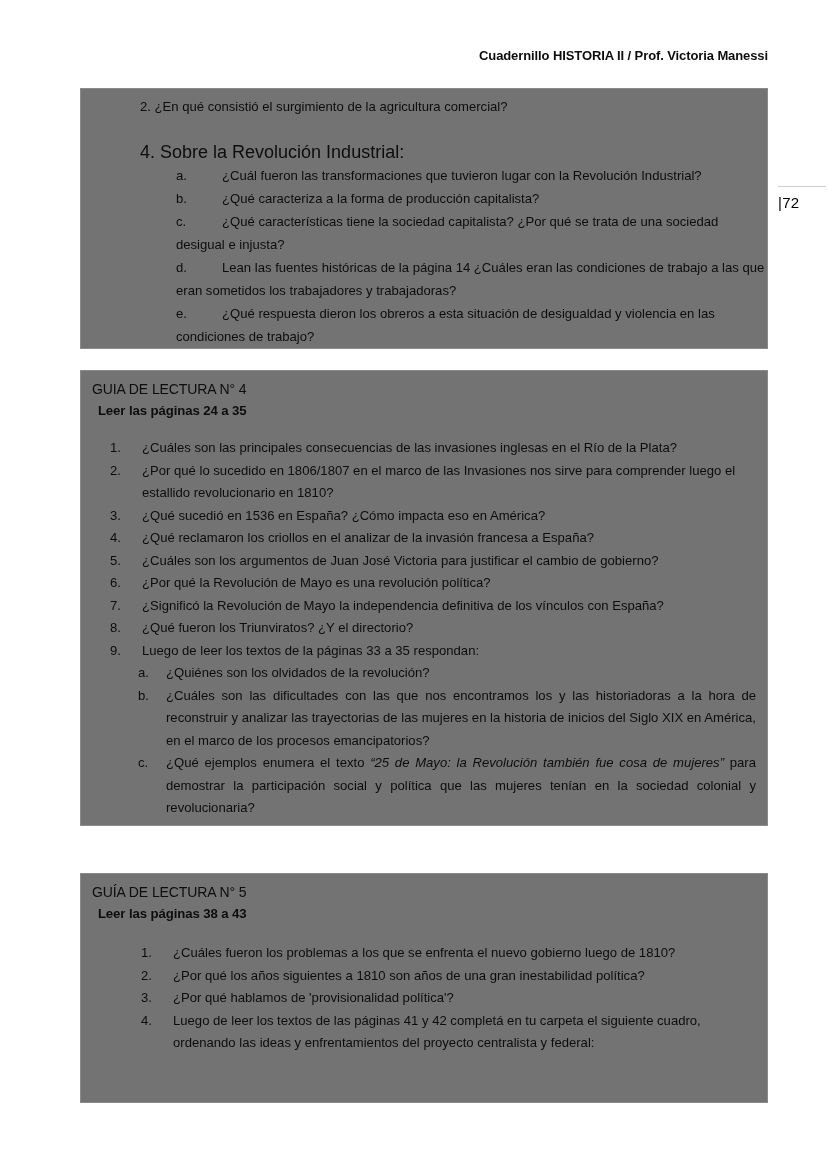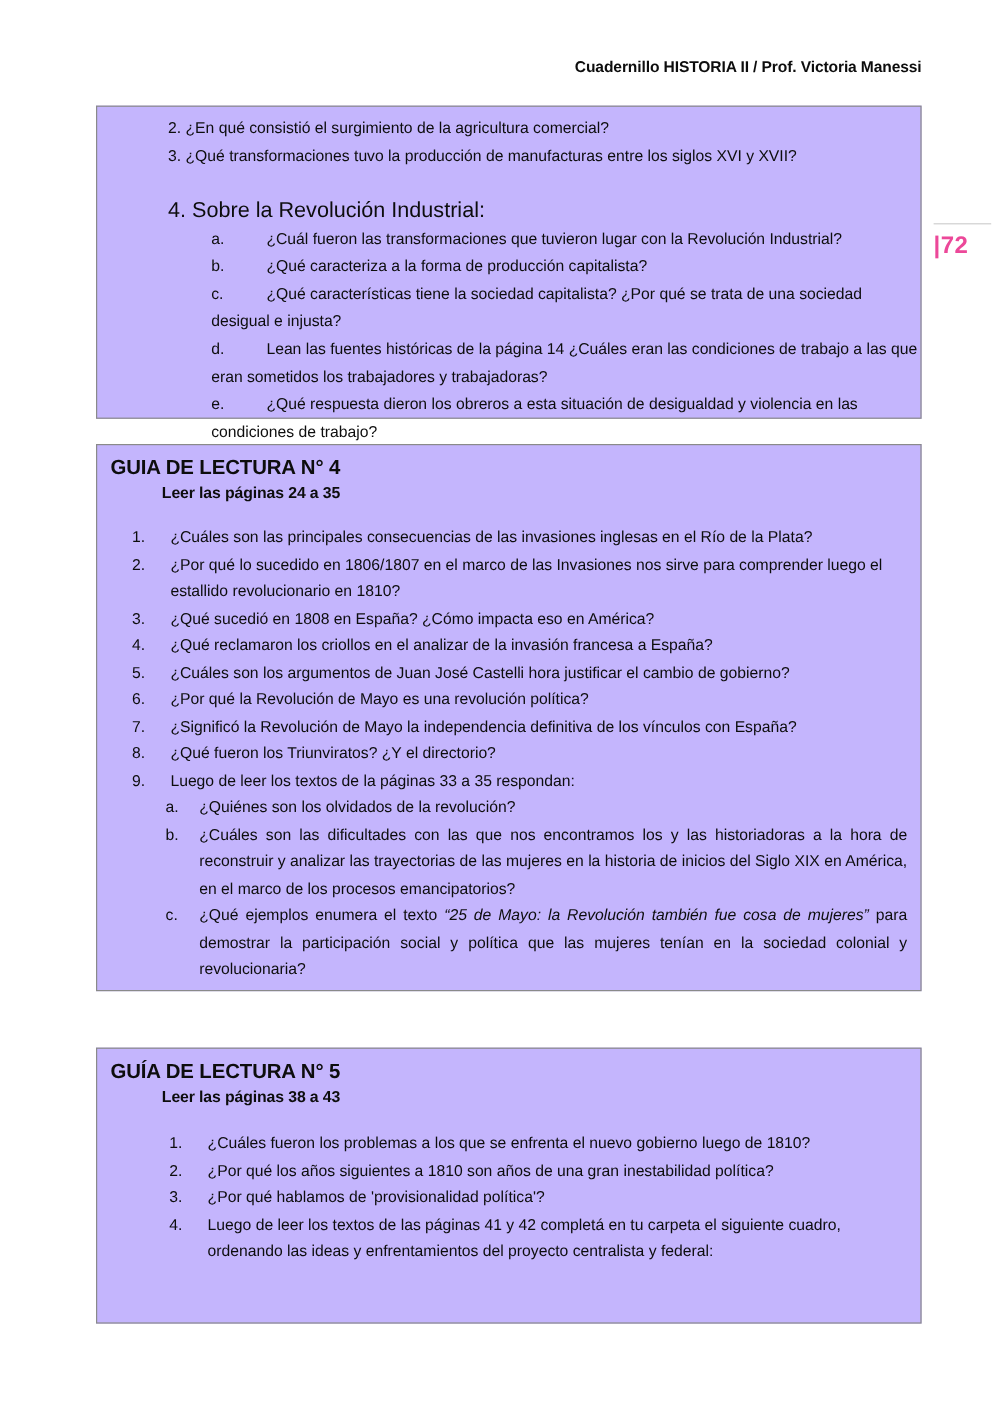--- a/index.html
+++ b/index.html
@@ -37,44 +37,44 @@
     top: 186px;
     width: 50px;
   }
   .page-marker .rule {
     width: 48px;
     height: 1px;
     background: #cfcfcf;
     margin-bottom: 7px;
   }
   .page-marker .num {
-    font-size: 20px;
-    font-weight: bold;
-    color: #ec4899;
+    font-size: 15px;
+    font-weight: normal;
+    color: #000000;
     letter-spacing: 0.3px;
     white-space: pre;
   }
 
   
   .box {
     position: absolute;
     left: 80px;
     width: 688px;
     box-sizing: border-box;
     border: 1px solid #8a8a8a;
-    background: #c4b5fd;
+    background: #737373;
   }
   .box-1 { top: 88px;  height: 261px; }
   .box-2 { top: 370px; height: 456px; }
   .box-3 { top: 873px; height: 230px; }
 
   
   .guide-title {
-    font-size: 17px;
-    font-weight: bold;
+    font-size: 14px;
+    font-weight: normal;
     margin: 0;
     padding: 0;
     line-height: 21px;
     letter-spacing: -0.1px;
   }
   .guide-sub {
     font-size: 13.2px;
     font-weight: bold;
     margin: 0;
     padding: 0;
@@ -202,21 +202,20 @@
 <div class="page-header">Cuadernillo HISTORIA II / Prof. Victoria Manessi</div>
 
 <div class="page-marker">
   <div class="rule"></div>
   <div class="num">|72</div>
 </div>
 
 <div class="box box-1">
   <div class="b1-top">
     <div class="b1-line">2. ¿En qué consistió el surgimiento de la agricultura comercial?</div>
-    <div class="b1-line">3. ¿Qué transformaciones tuvo la producción de manufacturas entre los siglos XVI y XVII?</div>
     <div class="b1-gap"></div>
     <div class="b1-intro">4. Sobre la Revolución Industrial:</div>
 
     <div class="b1-sub">
       <span class="mk">a.</span><span class="txt">¿Cuál fueron las transformaciones que tuvieron lugar con la Revolución Industrial?</span>
     </div>
     <div class="b1-sub">
       <span class="mk">b.</span><span class="txt">¿Qué caracteriza a la forma de producción capitalista?</span>
     </div>
     <div class="b1-sub">
@@ -241,29 +240,29 @@
     <li>
       <span class="marker">1.</span>
       <span class="body">¿Cuáles son las principales consecuencias de las invasiones inglesas en el Río de la Plata?</span>
     </li>
     <li>
       <span class="marker">2.</span>
       <span class="body">¿Por qué lo sucedido en 1806/1807 en el marco de las Invasiones nos sirve para comprender luego el estallido revolucionario en 1810?</span>
     </li>
     <li>
       <span class="marker">3.</span>
-      <span class="body">¿Qué sucedió en 1808 en España? ¿Cómo impacta eso en América?</span>
+      <span class="body">¿Qué sucedió en 1536 en España? ¿Cómo impacta eso en América?</span>
     </li>
     <li>
       <span class="marker">4.</span>
       <span class="body">¿Qué reclamaron los criollos en el analizar de la invasión francesa a España?</span>
     </li>
     <li>
       <span class="marker">5.</span>
-      <span class="body">¿Cuáles son los argumentos de Juan José Castelli hora justificar el cambio de gobierno?</span>
+      <span class="body">¿Cuáles son los argumentos de Juan José Victoria para justificar el cambio de gobierno?</span>
     </li>
     <li>
       <span class="marker">6.</span>
       <span class="body">¿Por qué la Revolución de Mayo es una revolución política?</span>
     </li>
     <li>
       <span class="marker">7.</span>
       <span class="body">¿Significó la Revolución de Mayo la independencia definitiva de los vínculos con España?</span>
     </li>
     <li>

